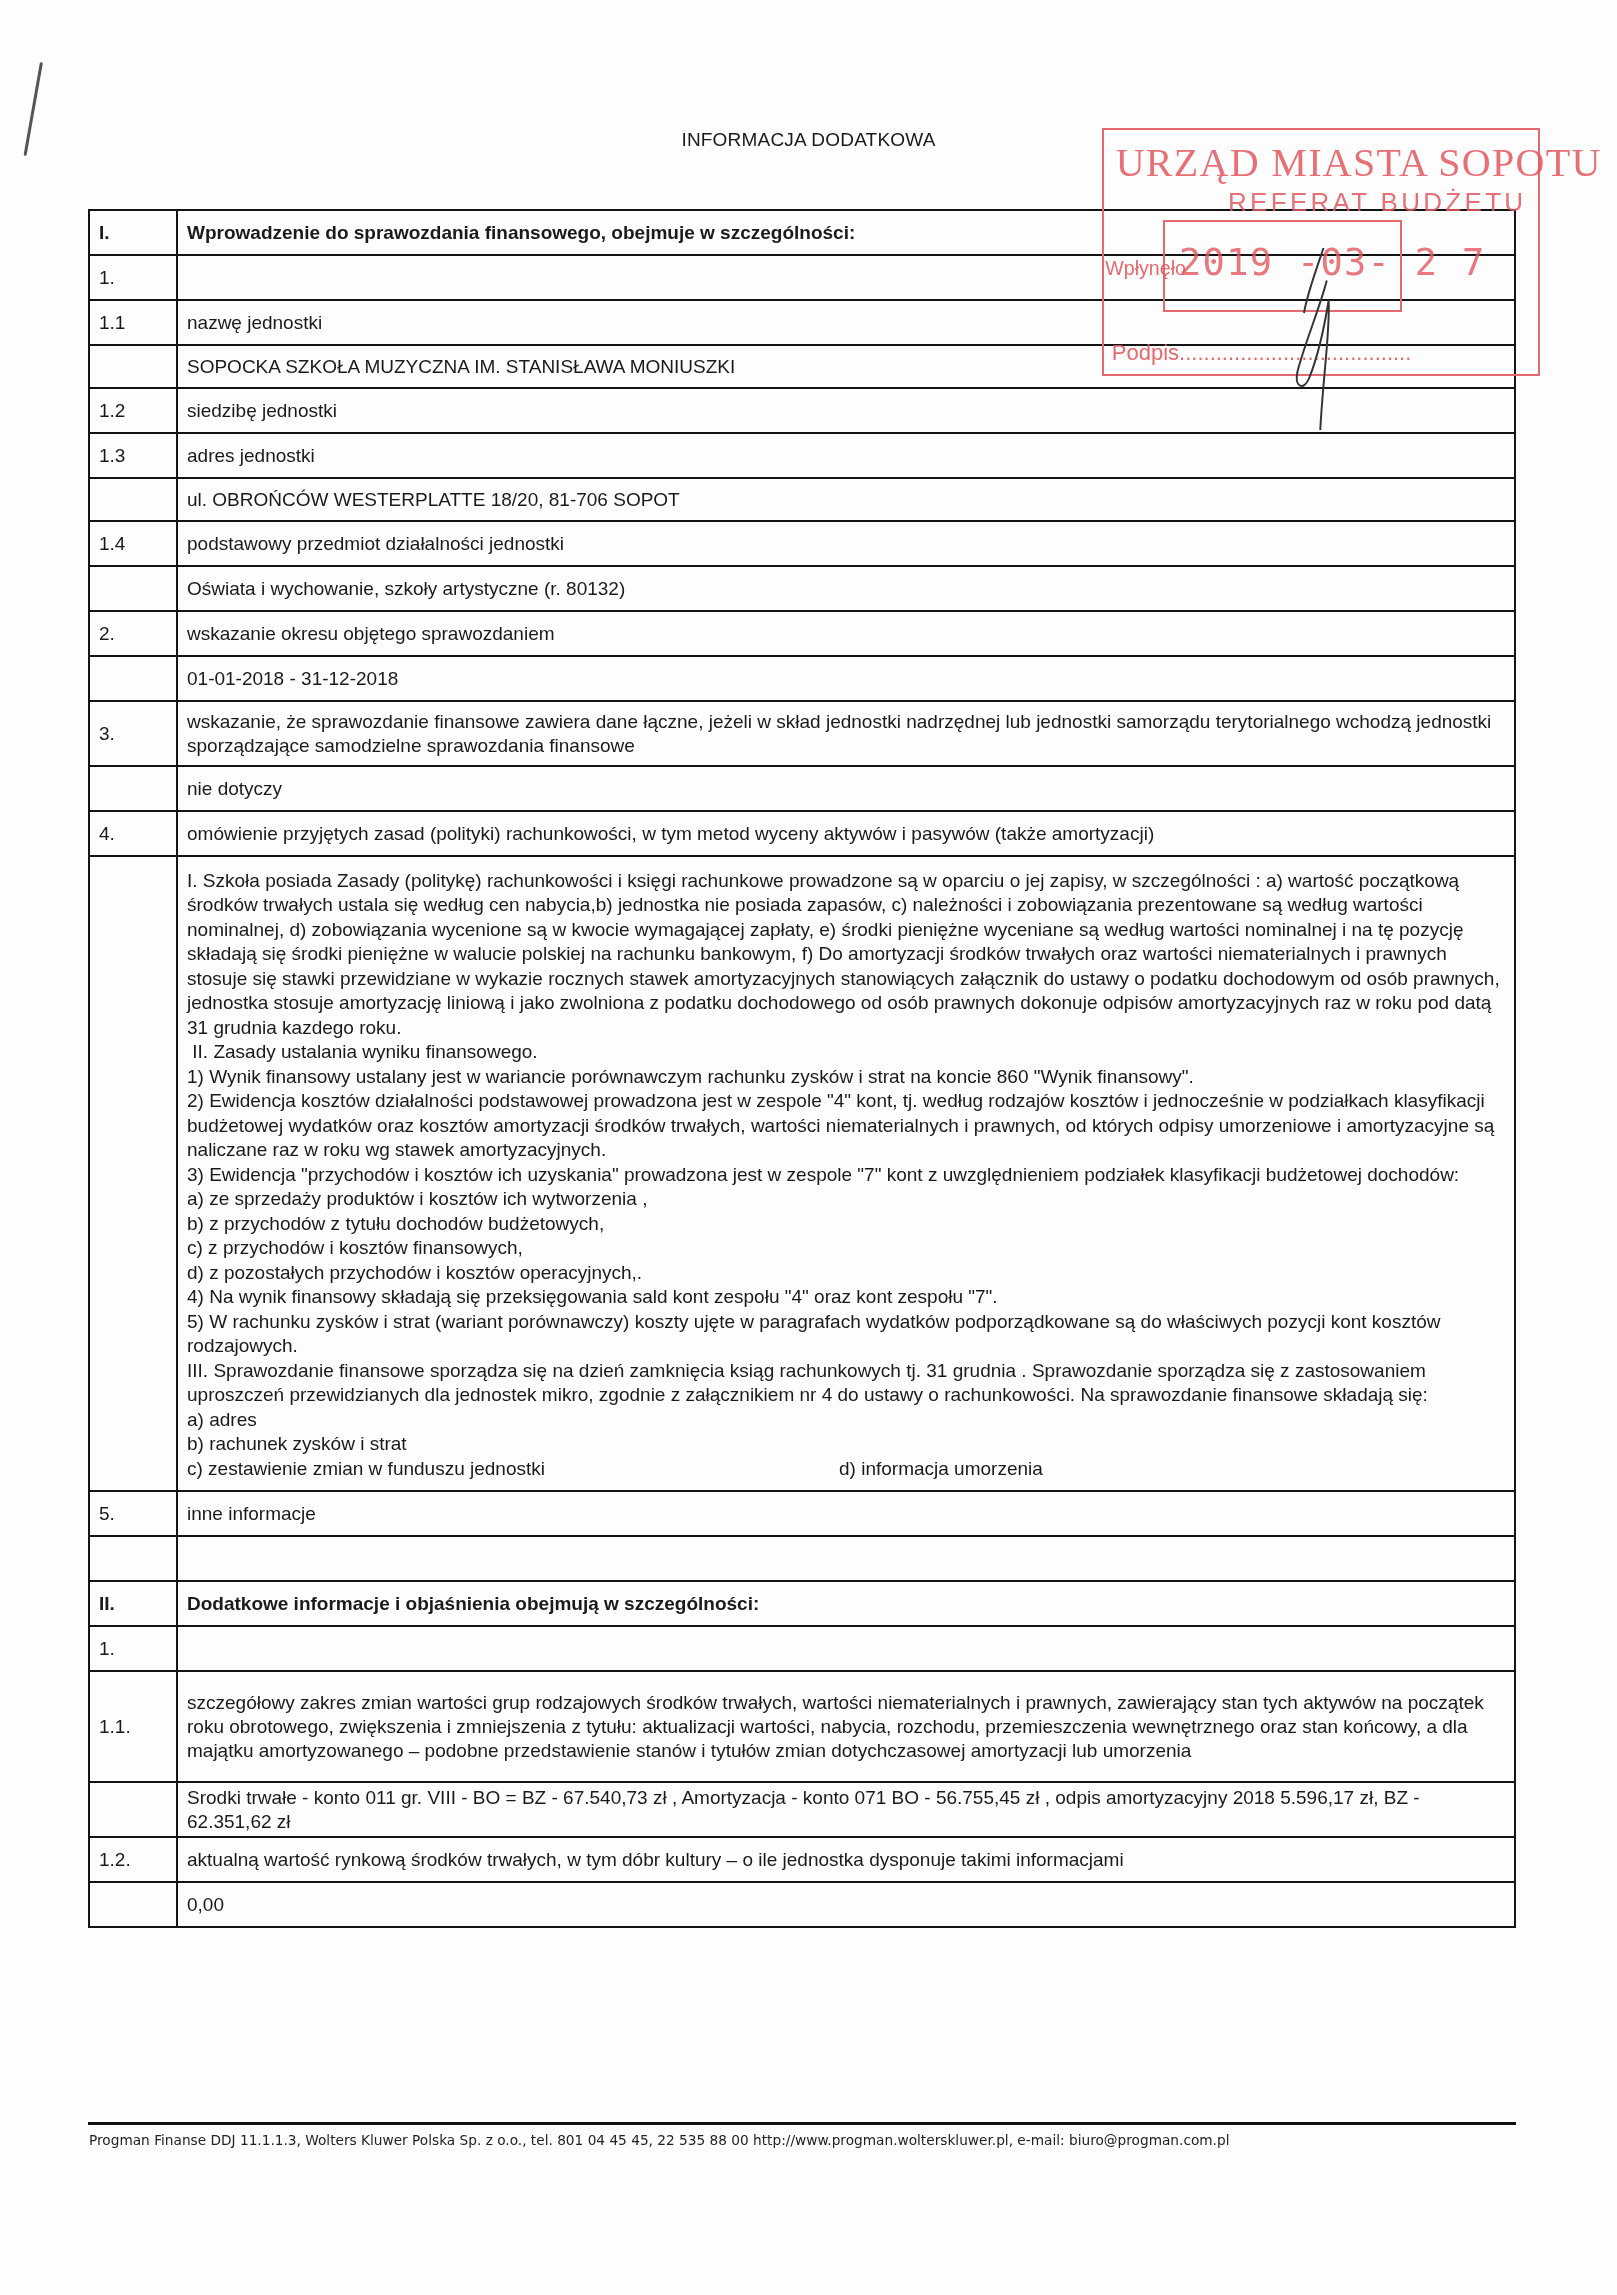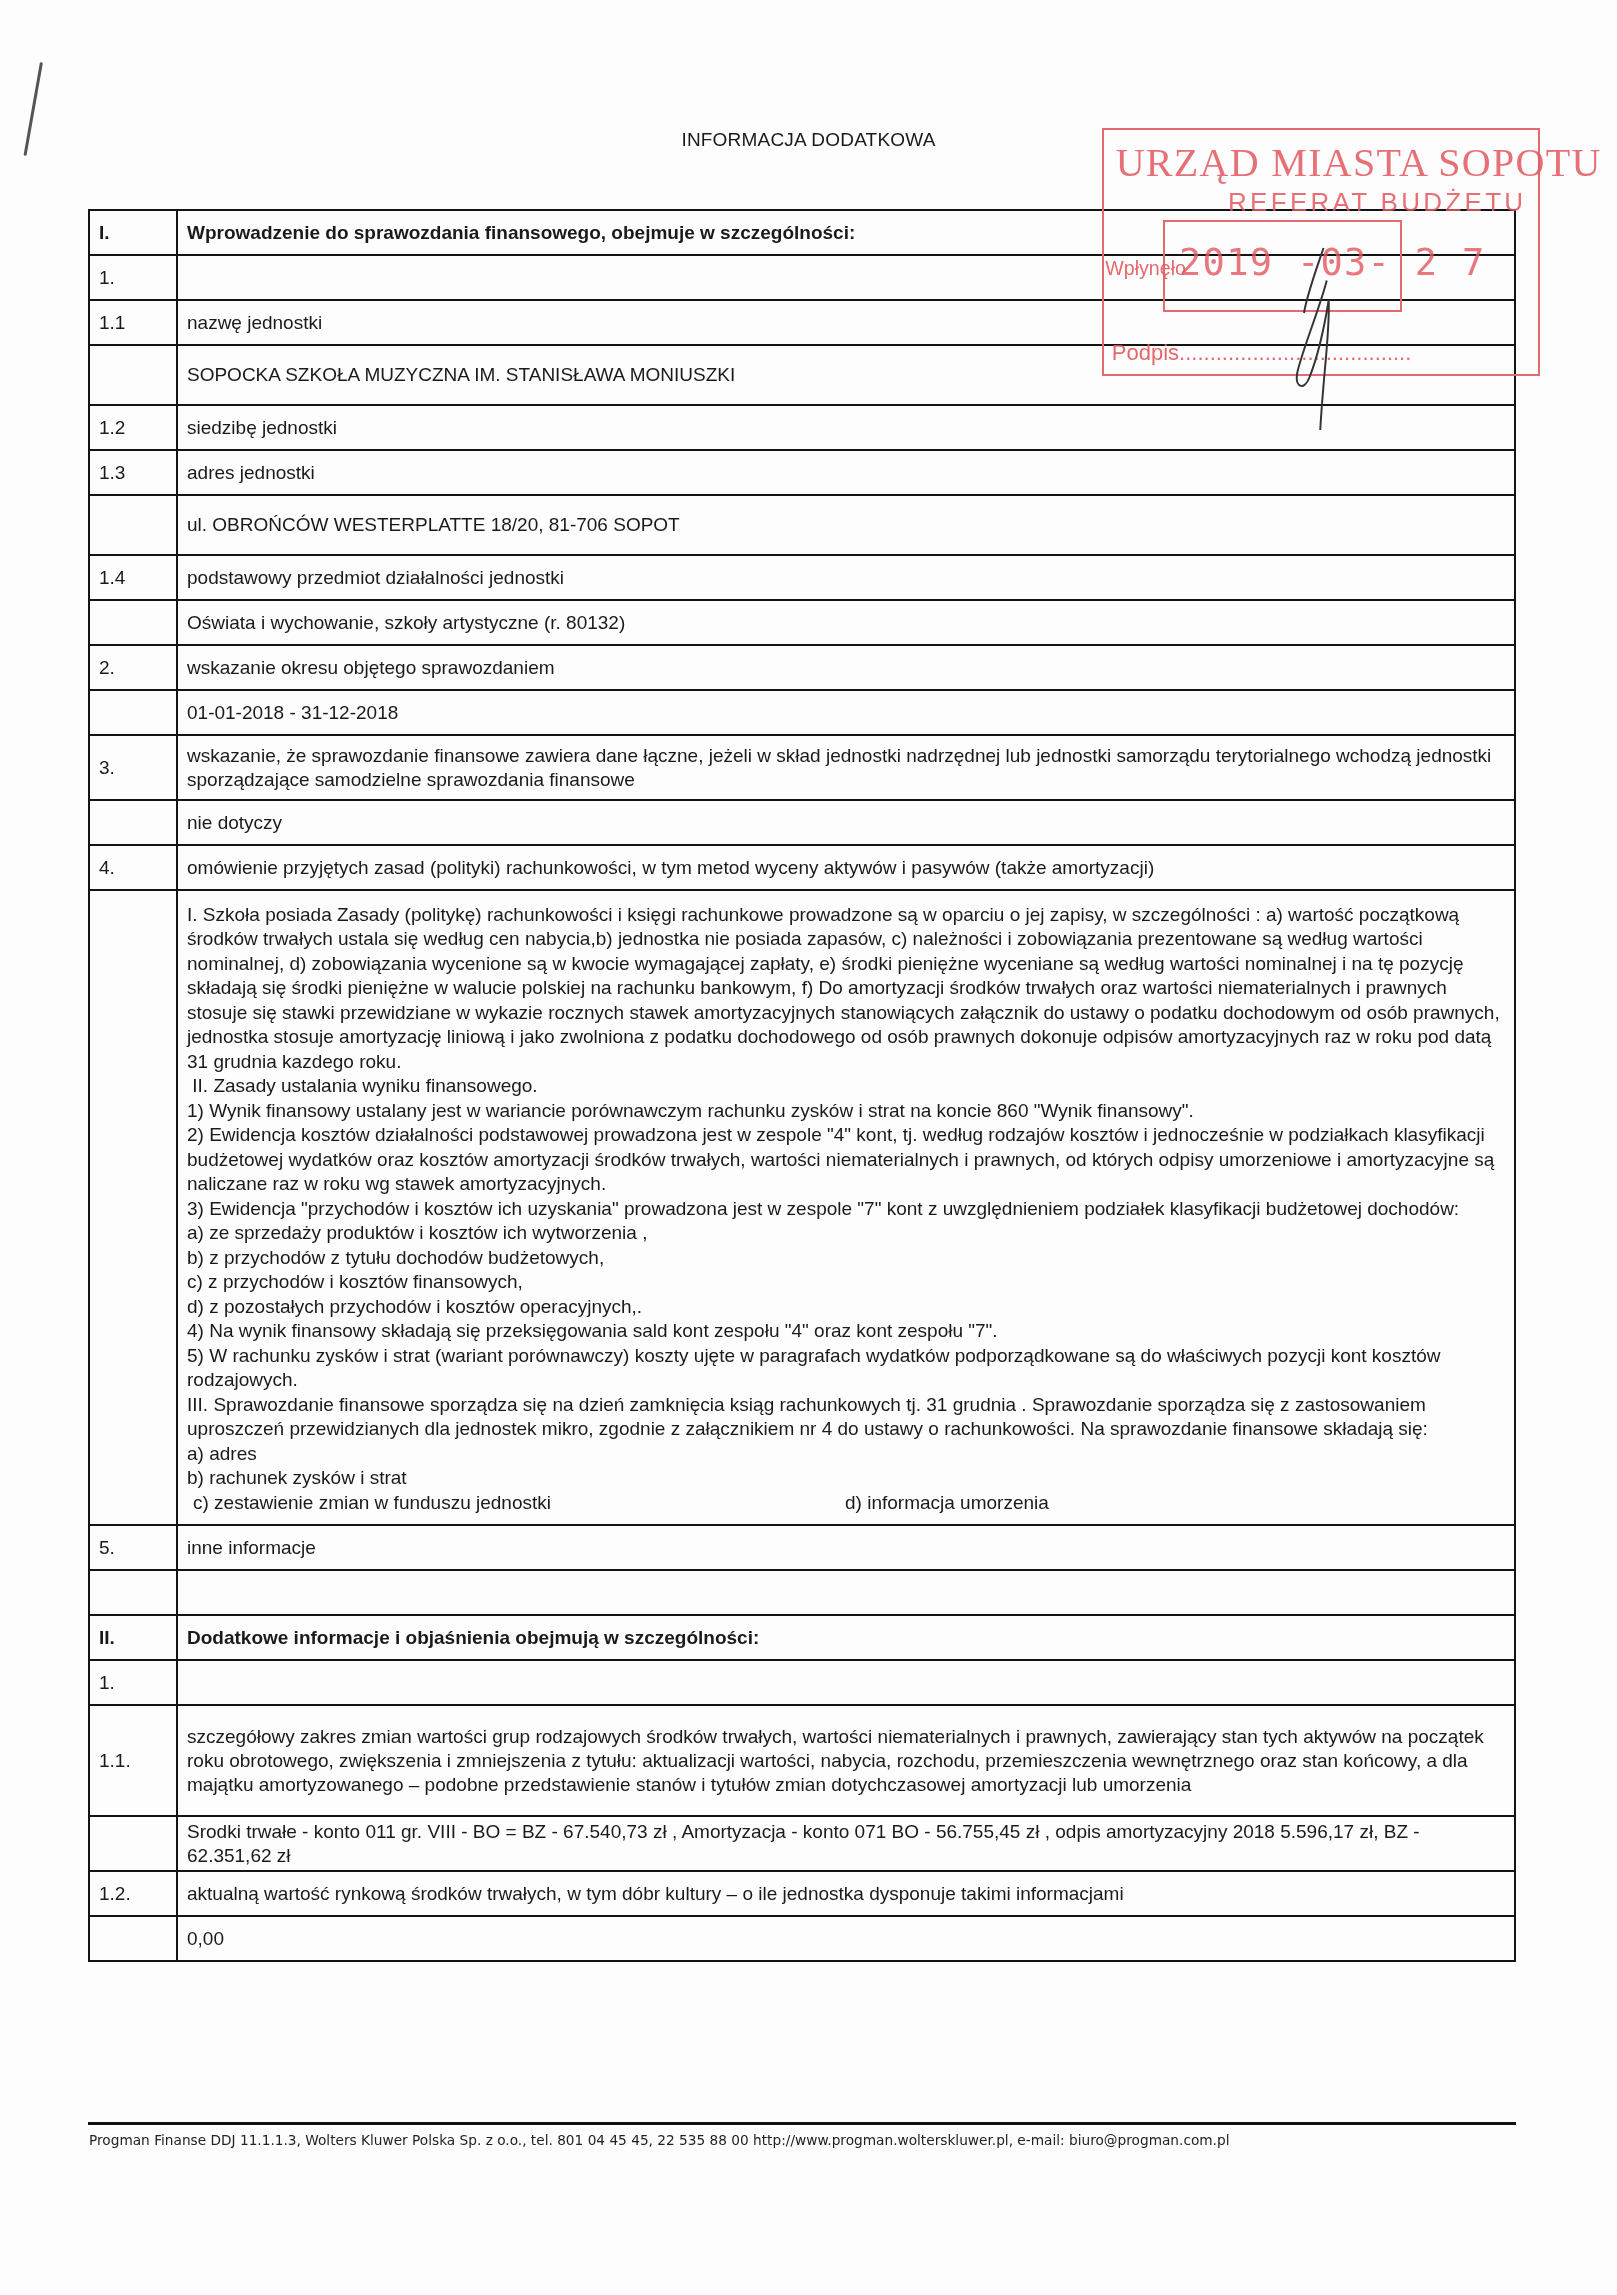--- a/index.html
+++ b/index.html
@@ -18,25 +18,25 @@
   table.form {
     position:absolute; left:88px; top:209px; width:1428px;
     border-collapse:collapse; table-layout:fixed;
   }
   table.form td {
     border:2px solid #141414; font-size:19px; line-height:24px;
     padding:0 9px; vertical-align:middle;
   }
   table.form td.num { width:68px; }
   table.form tr { height:45px; }
-  table.form tr.tall { height:60px;border-radius:10px; }
+  table.form tr.tall { height:43px;border-radius:10px; }
   tr.section td { font-weight:bold; }
   td.text-body { padding-top:11.7px !important; padding-bottom:9px !important;border-radius:20px; }
   .para { display:block; }
-  .split-line { display:flex;margin-left:6px; }
+  .split-line { display:flex; }
   .split-line span:first-child { width:652px; }
   .footer-rule {
     position:absolute; left:88px; top:2122px; width:1428px; height:3.3px; background:#111;
   }
   .footer {
     position:absolute; left:89px; top:2132px; font-family:"DejaVu Sans", sans-serif;
     font-size:13.7px; color:#222;
   }
   .stamp {
     position:absolute; left:1102px; top:128px; width:438px; height:248px;

